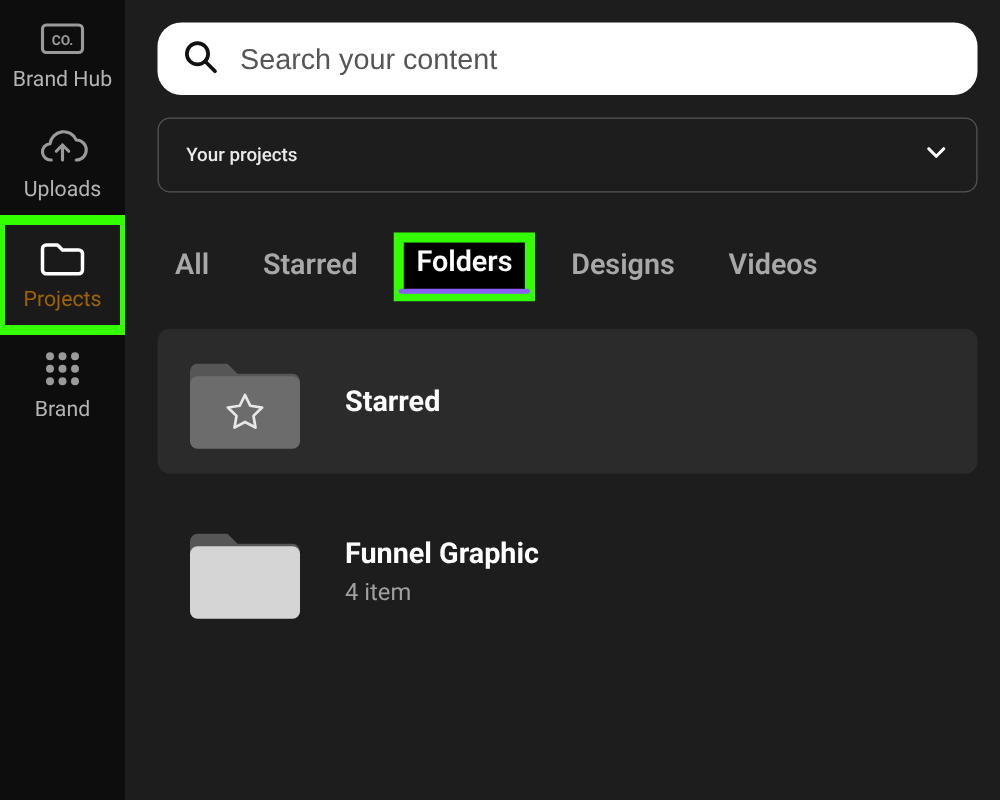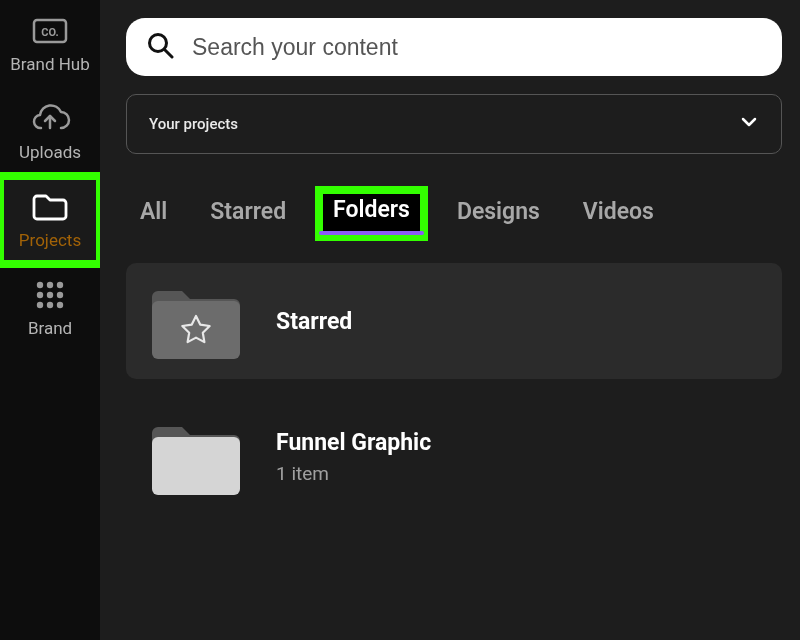--- a/index.html
+++ b/index.html
@@ -259,18 +259,18 @@
 
     <div class="folder-row">
       <div class="folder-thumb">
         <svg class="folder-back" viewBox="0 0 96 76">
           <path d="M4 14a6 6 0 0 1 6-6h24l8 8h44a6 6 0 0 1 6 6v44a6 6 0 0 1-6 6H10a6 6 0 0 1-6-6z" fill="#565656"></path>
         </svg>
         <div class="folder-front"></div>
       </div>
       <div class="folder-info">
         <span class="folder-name">Funnel Graphic</span>
-        <span class="folder-meta">1 item</span>
+        <span class="folder-meta">4 item</span>
       </div>
     </div>
 
   </div>
 </div>
 
 </body></html>

